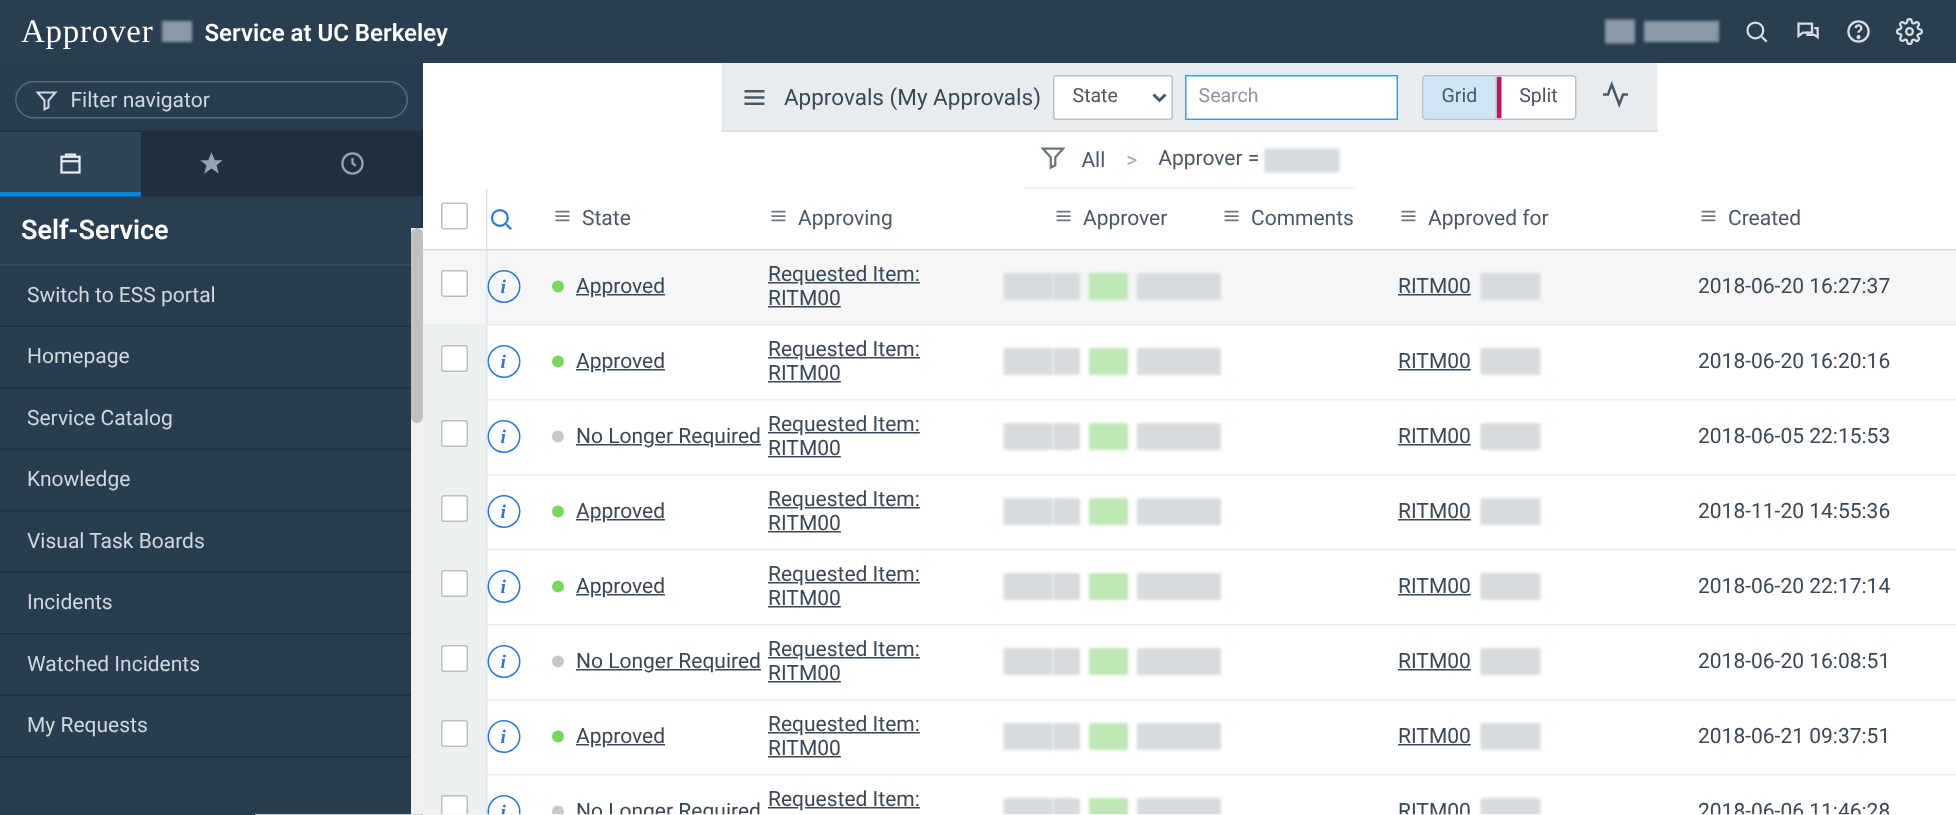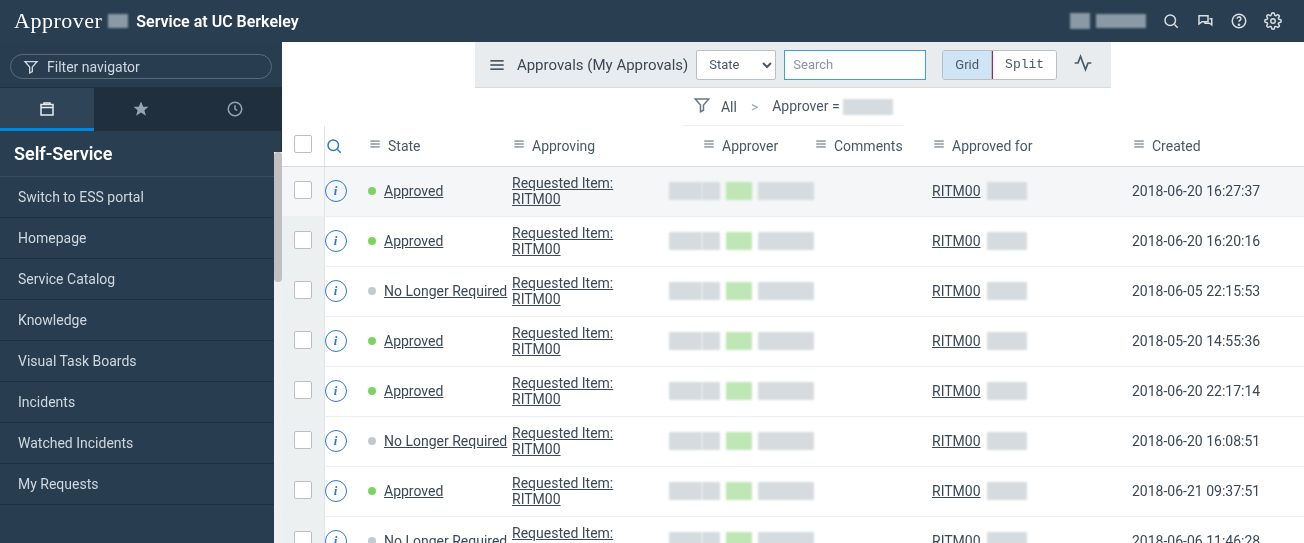--- a/index.html
+++ b/index.html
@@ -46,21 +46,21 @@
     .toolbar { height: 46px; background: #e9ecee; border-bottom: 1px solid #d7dbde; display: flex; align-items: center; padding: 0 10px; gap: 8px; }
     .tb-ham { width: 24px; height: 24px; color: #4a5866; display: flex; align-items: center; justify-content: center; }
     .tb-ham svg { width: 20px; height: 20px; }
     .tb-title { font-size: 15px; color: #3a4856; }
     .tb-select { width: 80px; height: 30px; border: 1px solid #b9bfc4; background: #fff; font-size: 13px; color: #4a5866; padding: 0 8px; border-radius: 2px; }
     .tb-search { width: 142px; height: 30px; border: 1px solid #3da0dd; background: #fff; font-size: 13px; padding: 0 8px; color: #4a5866; outline: none; border-radius: 0; }
     .tb-search::placeholder { color: #8a96a1; }
     .tb-btn-group { display: flex; margin-left: 8px; border: 1px solid #b9bfc4; border-radius: 3px; overflow: hidden; }
     .tb-btn { height: 28px; padding: 0 12px; font-size: 13px; color: #4a5866; background: #fff; border: none; cursor: pointer; }
     .tb-btn.active { background: #cfe5f5; border-right: 1px solid #b9bfc4; }
-    .tb-btn + .tb-btn { border-left: 1px solid #be185d; font-family: Liberation Mono, monospace; }
+    .tb-btn + .tb-btn { border-left: 3px solid #be185d; }
     .tb-spacer { flex: 1; }
     .tb-pulse { width: 24px; height: 24px; color: #4a5866; margin-right: 4px; }
     .tb-pulse svg { width: 20px; height: 20px; }
 
     .breadcrumb-row { height: 38px; display: flex; align-items: center; padding: 12px 10px; gap: 10px; color: #4a5866; font-size: 14px; border-bottom: 1px solid #eceff1; }
     .funnel-icon svg { width: 18px; height: 18px; color: #6a7783; }
     .bc-pix { display: inline-block; width: 50px; height: 16px; background: #d6dbdf; filter: blur(1px); vertical-align: middle; }
     .bc-chev { color: #9aa6b0; margin: 0 4px; }
 
     .table-wrap { flex: 1; overflow: hidden; font-size: 14px; color: #3a4856; }
@@ -437,21 +437,21 @@
                   <span class="pix-block pb-c"></span>
                 </div>
               </td>
               <td></td>
               <td>
                 <div class="approval-for-cell">
                   <span class="link">RITM00</span>
                   <span class="pix-block pb-mid"></span>
                 </div>
               </td>
-              <td>2018-05-20 14:55:36</td>
+              <td>2018-11-20 14:55:36</td>
             </tr>
             <tr>
               <td class="gutter-cell"><span class="checkbox"></span></td>
               <td><span class="info-btn">i</span></td>
               <td>
                 <div class="state-cell">
                   <span class="dot green"></span>
                   <span class="link">Approved</span>
                 </div>
               </td>

